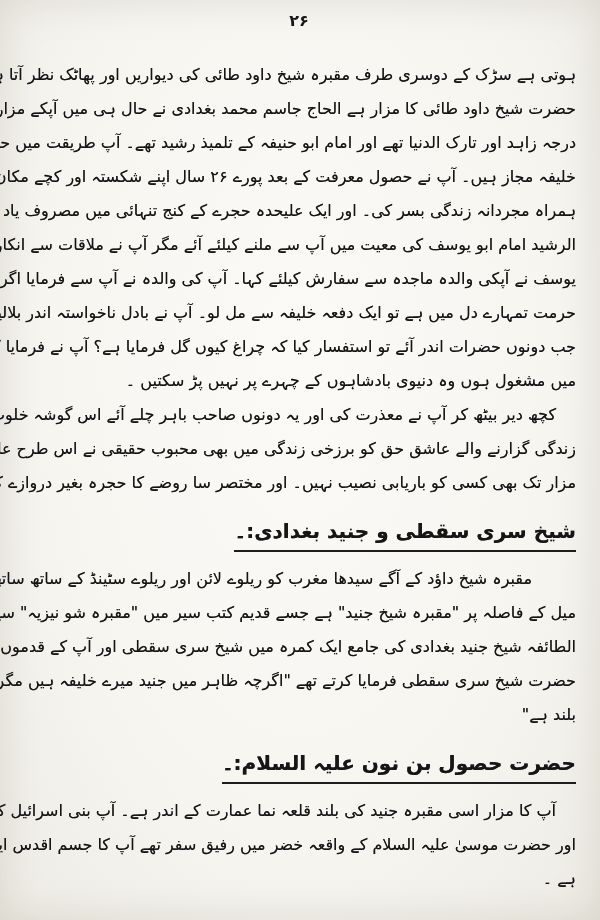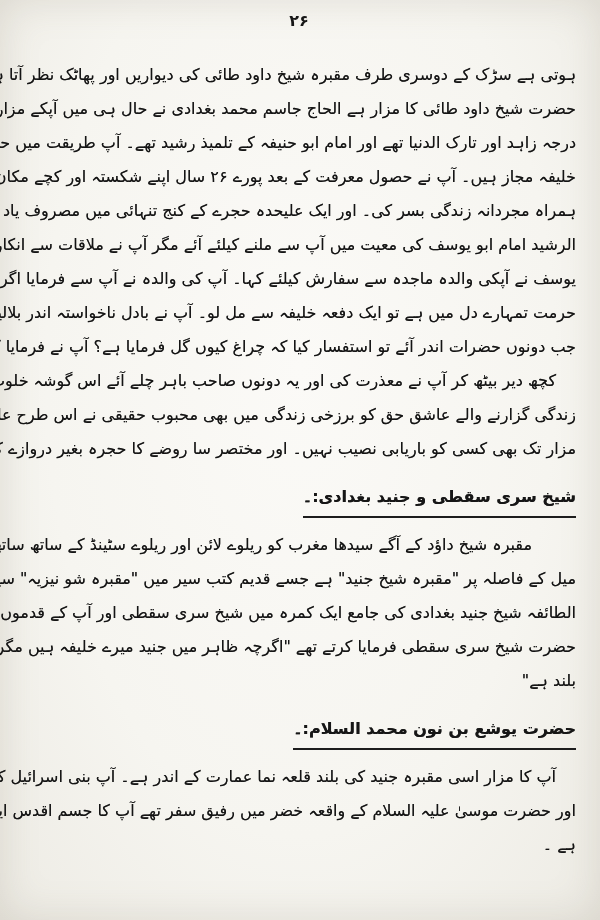--- a/index.html
+++ b/index.html
@@ -54,21 +54,21 @@
     padding-right: 20px;
   }
   .heading {
     direction: rtl;
     text-align: right;
     margin: 16px 0 10px 0;
   }
   .heading .heading-text {
     display: inline-block;
     font-weight: bold;
-    font-size: 16px;
+    font-size: 20px;
     line-height: 30px;
     padding-bottom: 4px;
     border-bottom: 2px solid #1d1d1d;
     text-shadow: 0 0 0.5px rgba(0,0,0,0.7);
   }
 </style>
 </head>
 <body>
 
 <div class="page">
@@ -79,38 +79,39 @@
 
     <div class="line">ہوتی ہے سڑک کے دوسری طرف مقبرہ شیخ داود طائی کی دیواریں اور پھاٹک نظر آتا ہے۔ اسی مقبرہ کے وسط میں</div>
     <div class="line">حضرت شیخ داود طائی کا مزار ہے الحاج جاسم محمد بغدادی نے حال ہی میں آپکے مزار کی نئی تعمیر کروائی ہے یہ کمال</div>
     <div class="line">درجہ زاہد اور تارک الدنیا تھے اور امام ابو حنیفہ کے تلمیذ رشید تھے۔ آپ طریقت میں حضرت حبیب عجمی کے</div>
     <div class="line">خلیفہ مجاز ہیں۔ آپ نے حصول معرفت کے بعد پورے ۲۶ سال اپنے شکستہ اور کچے مکان میں والدہ محترمہ کے</div>
     <div class="line">ہمراہ مجردانہ زندگی بسر کی۔ اور ایک علیحدہ حجرے کے کنج تنہائی میں مصروف یاد الٰہی رہے۔ ایک دفعہ خلیفہ ہارون</div>
     <div class="line">الرشید امام ابو یوسف کی معیت میں آپ سے ملنے کیلئے آئے مگر آپ نے ملاقات سے انکار کر دیا۔ امام ابو</div>
     <div class="line">یوسف نے آپکی والدہ ماجدہ سے سفارش کیلئے کہا۔ آپ کی والدہ نے آپ سے فرمایا اگر میرے دودھ کی کچھ</div>
     <div class="line">حرمت تمہارے دل میں ہے تو ایک دفعہ خلیفہ سے مل لو۔ آپ نے بادل ناخواستہ اندر بلالیا مگر چراغ گل کر دیا</div>
     <div class="line">جب دونوں حضرات اندر آئے تو استفسار کیا کہ چراغ کیوں گل فرمایا ہے؟ آپ نے فرمایا کہ جو آنکھیں مشاہدہ حق</div>
+    <div class="line short">میں مشغول ہوں وہ دنیوی بادشاہوں کے چہرے پر نہیں پڑ سکتیں ۔</div>
 
     <div class="line small-indent">کچھ دیر بیٹھ کر آپ نے معذرت کی اور یہ دونوں صاحب باہر چلے آئے اس گوشہ خلوت میں دنیا سے الگ رہ کر</div>
     <div class="line">زندگی گزارنے والے عاشق حق کو برزخی زندگی میں بھی محبوب حقیقی نے اس طرح علیحدہ رکھا ہے کہ آپ کے</div>
     <div class="line">مزار تک بھی کسی کو باریابی نصیب نہیں۔ اور مختصر سا روضے کا حجرہ بغیر دروازے کے ہر طرف سے مسدود ہے۔</div>
 
     <div class="heading">
       <span class="heading-text">شیخ سری سقطی و جنید بغدادی:۔</span>
     </div>
 
     <div class="line indent">مقبرہ شیخ داؤد کے آگے سیدھا مغرب کو ریلوے لائن اور ریلوے سٹینڈ کے ساتھ ساتھ کوئی نصف</div>
     <div class="line">میل کے فاصلہ پر "مقبرہ شیخ جنید" ہے جسے قدیم کتب سیر میں "مقبرہ شو نیزیہ" سے موسوم کیا جاتا ہے۔ سید</div>
     <div class="line">الطائفہ شیخ جنید بغدادی کی جامع ایک کمرہ میں شیخ سری سقطی اور آپ کے قدموں کی طرف آپ کے بھانجے اور</div>
 
     <div class="line">حضرت شیخ سری سقطی فرمایا کرتے تھے "اگرچہ ظاہر میں جنید میرے خلیفہ ہیں مگر حقیقت میں انکی پرواز مجھ سے</div>
     <div class="line short">بلند ہے"</div>
 
     <div class="heading">
-      <span class="heading-text">حضرت یوشع بن نون محمد السلام:۔</span>
+      <span class="heading-text">حضرت حصول بن نون علیہ السلام:۔</span>
     </div>
 
     <div class="line small-indent">آپ کا مزار اسی مقبرہ جنید کی بلند قلعہ نما عمارت کے اندر ہے۔ آپ بنی اسرائیل کے نبی تھے۔</div>
     <div class="line">اور حضرت موسیٰ علیہ السلام کے واقعہ خضر میں رفیق سفر تھے آپ کا جسم اقدس ایک آبنوسی صندوق میں مدفون</div>
     <div class="line short">ہے ۔</div>
 
   </div>
 </div>
 
 </body></html>

